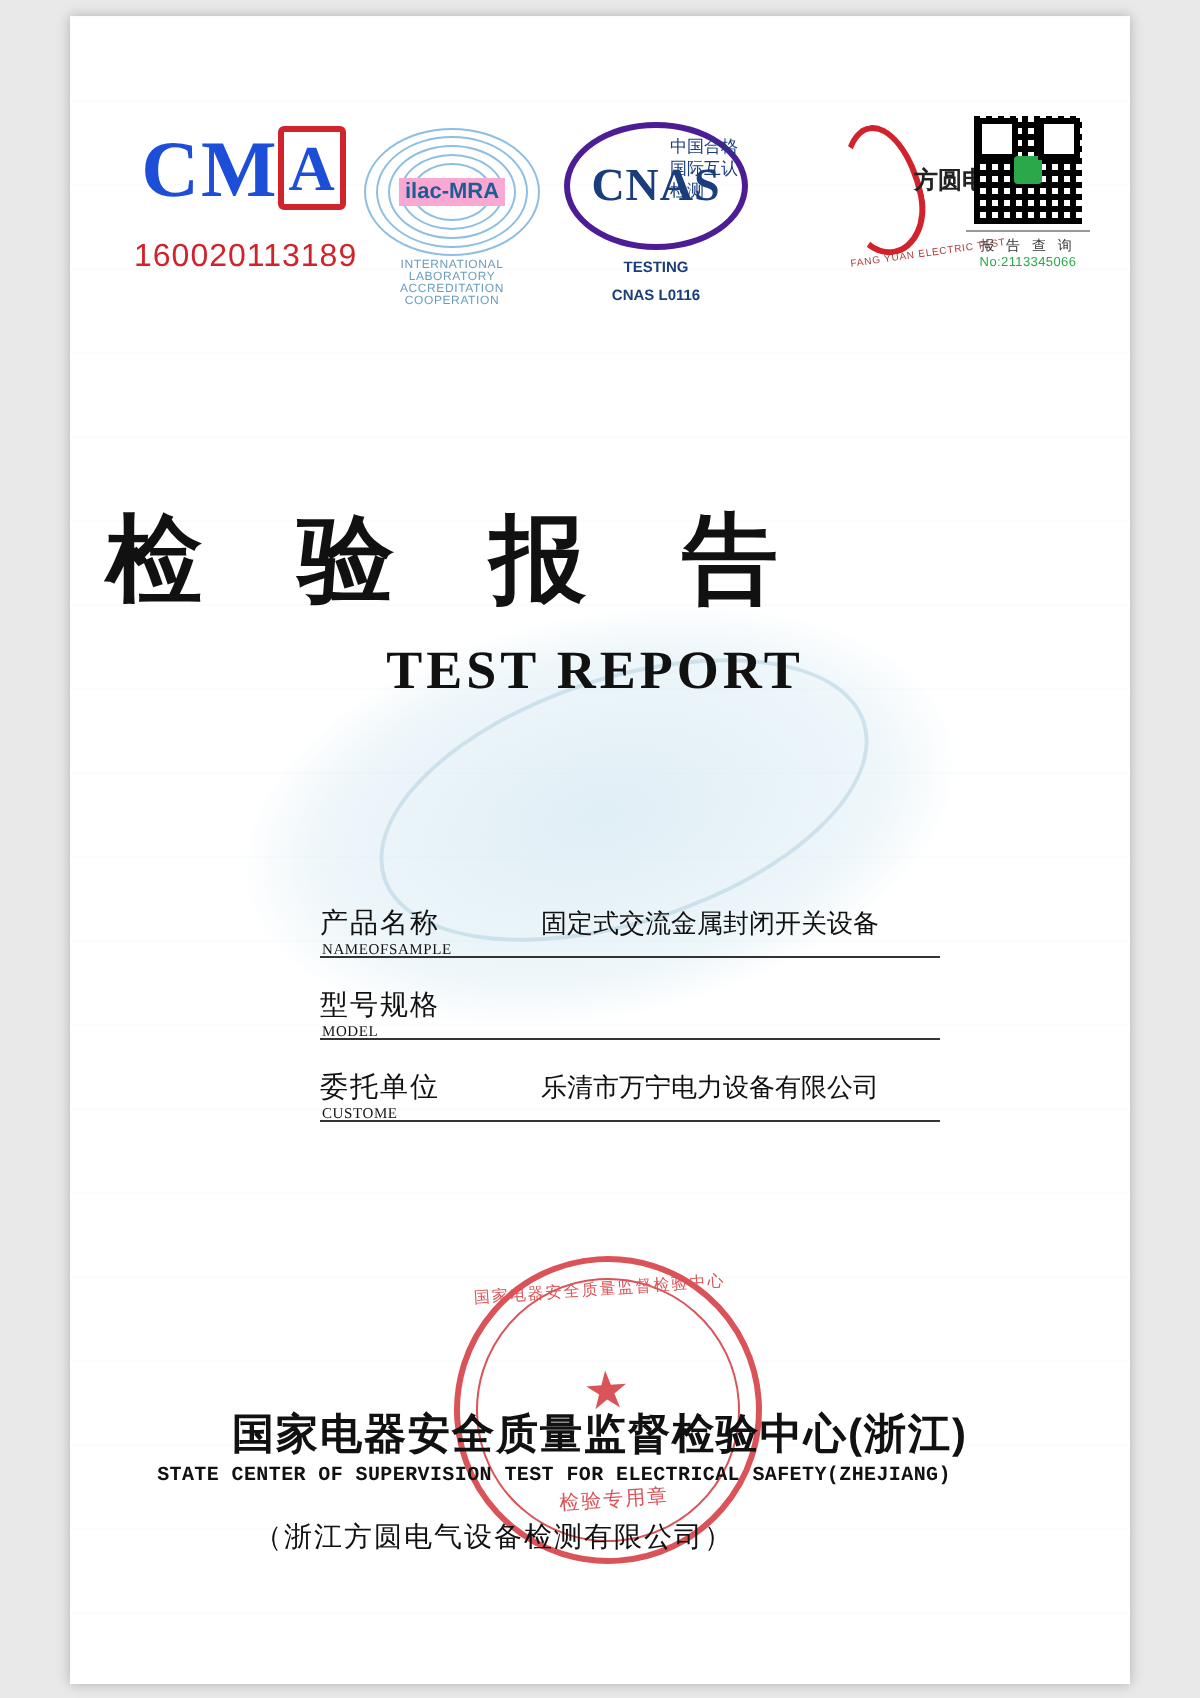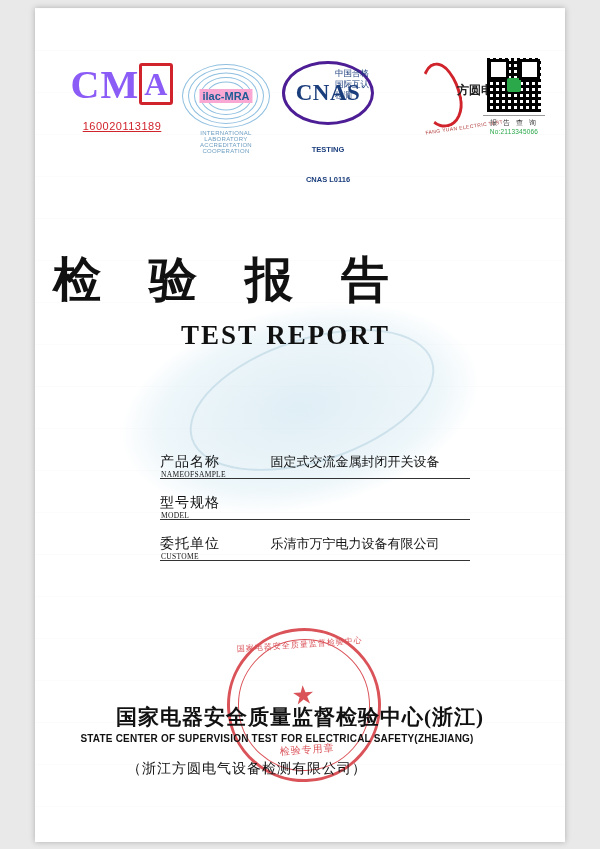--- a/index.html
+++ b/index.html
@@ -71,43 +71,42 @@
     position: absolute;
     text-align: center;
   }
 
   
   .cma { left: 32px; top: 7px; width: 110px; }
   .cma-mark {
     font-family: "Liberation Serif", serif;
     font-weight: bold;
     font-size: 40px;
-    color: #8b5cf6;
+    color: #1d4ed8;
     letter-spacing: 1px;
     line-height: 44px;
     position: relative;
     display: inline-block;
     padding: 0 2px;
   }
   .cma-mark .a-box {
     display: inline-block;
     border: 3px solid #d0232b;
     border-radius: 3px;
     padding: 0 2px;
     line-height: 36px;
     font-size: 32px;
     vertical-align: 3px;
   }
   .cma-num {
     font-family: "Liberation Sans", sans-serif;
-    font-size: 11px;
+    font-size: 16px;
     color: #d0232b;
     letter-spacing: 0.5px;
     margin-top: 13px;
-    text-decoration: underline;
   }
 
   
   .ilac { left: 145px; top: 8px; width: 92px; }
   .ilac-ring {
     width: 88px; height: 64px;
     margin: 0 auto;
     position: relative;
   }
   .ilac-ring .r {
@@ -151,21 +150,21 @@
     font-weight: bold;
     font-size: 23px;
     color: #1a3d7c;
     letter-spacing: 0.5px;
   }
   .cnas-cap {
     font-family: "Liberation Sans", sans-serif;
     font-size: 7.5px;
     color: #1a3d7c;
     line-height: 10px;
-    margin-top: 20px;
+    margin-top: 4px;
     font-weight: bold;
   }
 
   
   .cnas-cn { left: 300px; top: 12px; width: 64px; text-align: left;}
   .cnas-cn-line {
     font-family: "Liberation Sans", sans-serif;
     font-size: 8.5px;
     color: #1a3d7c;
     line-height: 11px;
@@ -261,20 +260,21 @@
   .title-en {
     position: absolute;
     left: 0; top: 312px;
     width: 501px;
     text-align: center;
     font-family: "Liberation Serif", serif;
     font-weight: bold;
     font-size: 27px;
     letter-spacing: 2px;
     color: #111;
+    padding-left: 12px;
   }
 
   
   .fields {
     position: absolute;
     left: 125px;
     top: 443px;
     width: 310px;
   }
   .field-row {
@@ -367,32 +367,32 @@
     white-space: nowrap;
     overflow: hidden;
   }
 
   
   .org-cn {
     position: absolute;
     left: 0; top: 695px;
     width: 530px;
     text-align: center;
-    font-family: Liberation Serif, serif;
+    font-family: Liberation Sans, sans-serif;
     font-weight: bold;
     font-size: 21px;
     letter-spacing: 1px;
     color: #111;
   }
   .org-en {
     position: absolute;
     left: 0; top: 725px;
     width: 484px;
     text-align: center;
-    font-family: Liberation Sans, sans-serif;
+    font-family: Liberation Mono, monospace;
     font-weight: bold;
     font-size: 10px;
     letter-spacing: 0.2px;
     color: #111;
   }
   .org-sub {
     position: absolute;
     left: 0; top: 752px;
     width: 424px;
     text-align: center;

